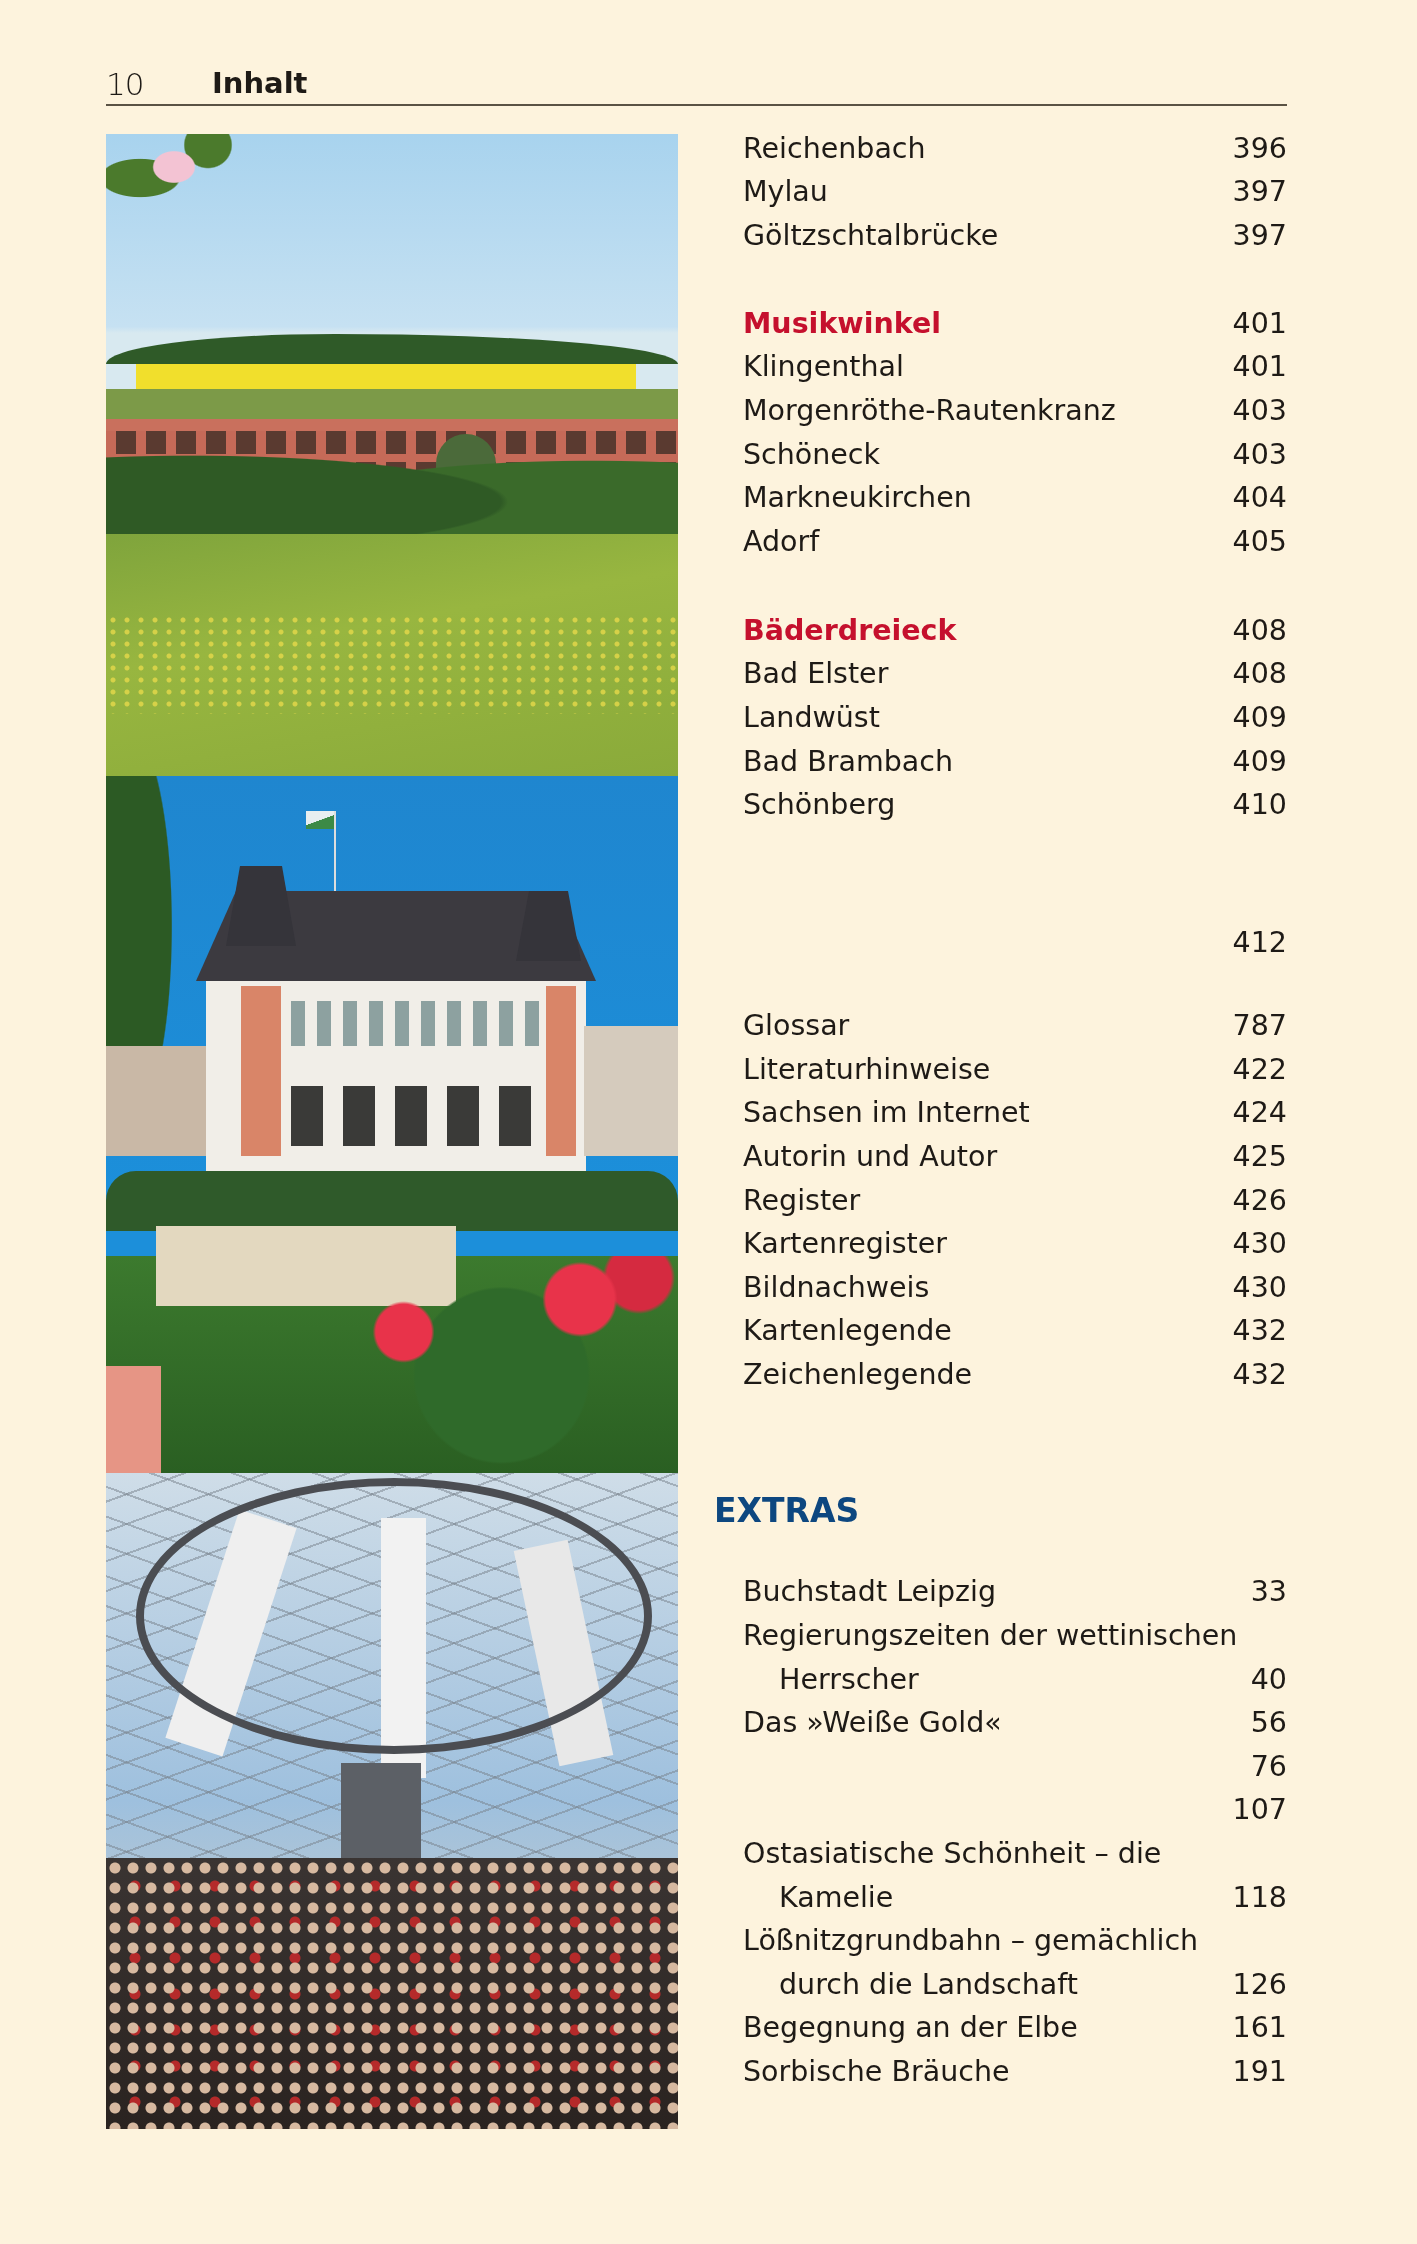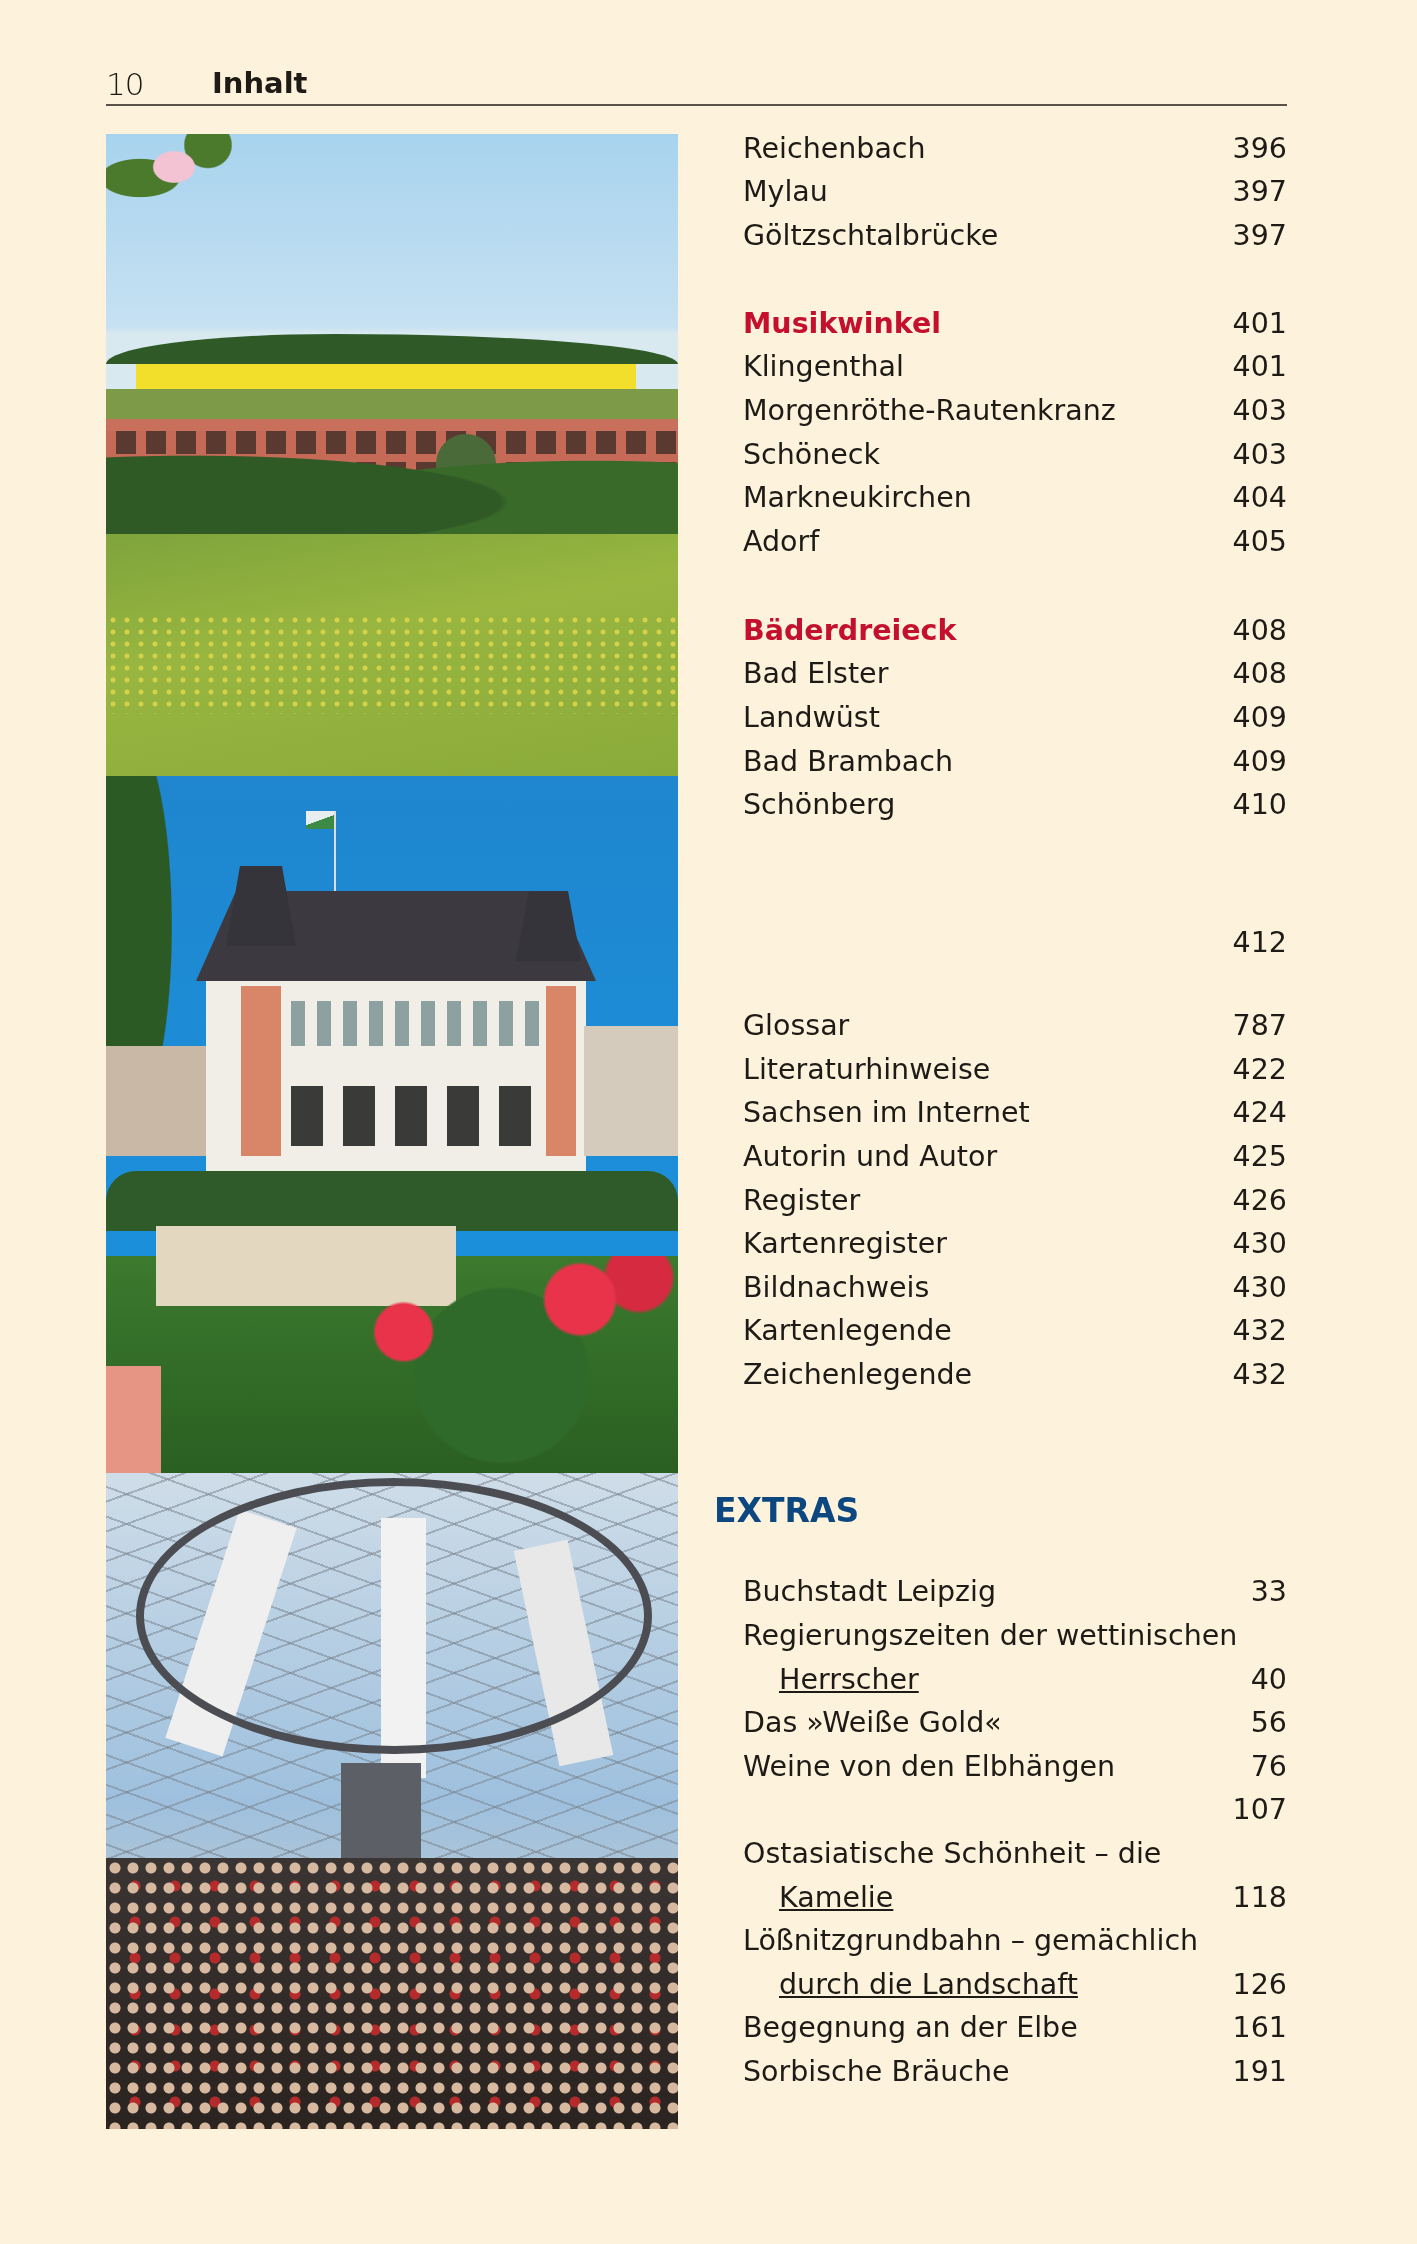--- a/index.html
+++ b/index.html
@@ -86,21 +86,21 @@
   .p3 .crowd { position:absolute; left:0; top:385px; width:572px; height:271px;
      background:
        radial-gradient(circle, #d7b9a0 0 5px, transparent 6px) 0 0/18px 20px,
        radial-gradient(circle, #b52a2a 0 5px, transparent 6px) 9px 10px/40px 36px,
        linear-gradient(#3a3432, #2a2320); }
 
   .toc { position: absolute; left: 714px; width: 573px; }
   .toc-row { position: absolute; left: 0; width: 573px; height: 44px; font-size: 28.5px; line-height: 44px; }
   .toc-row .label { position:absolute; left:0; top:0; white-space: nowrap; margin-left: 29px; }
   .toc-row .page { position:absolute; right:0; top:0; }
-  .toc-row.indent .label { left: 36px; text-decoration: underline; }
+  .toc-row.indent .label { left: 36px; }
   .red { color: #c5102d; font-weight: bold; }
   .blue-head { position:absolute; left: 0; width: 573px; height: 50px; font-size: 33px; line-height: 50px; font-weight: bold; color: #0d4780; }
   .blue-head .page { position:absolute; right:0; top:0; font-weight: normal; color: #1e1a16; font-size: 28.5px; }
 </style>
 </head>
 <body>
 
 <div class="header">
   <span class="page-num">10</span>
   <span class="section-title">Inhalt</span>
@@ -263,21 +263,20 @@
     </div>
   <div class="toc-row indent" style="top:1658px">
       <span class="label">Herrscher</span>
       <span class="page">40</span>
     </div>
   <div class="toc-row" style="top:1701px">
       <span class="label">Das »Weiße Gold«</span>
       <span class="page">56</span>
     </div>
   <div class="toc-row" style="top:1745px">
-      <span class="label">Weine von den Elbhängen</span>
       <span class="page">76</span>
     </div>
   <div class="toc-row" style="top:1788px">
       <span class="page">107</span>
     </div>
   <div class="toc-row" style="top:1832px">
       <span class="label">Ostasiatische Schönheit – die</span>
       <span class="page"></span>
     </div>
   <div class="toc-row indent" style="top:1876px">

